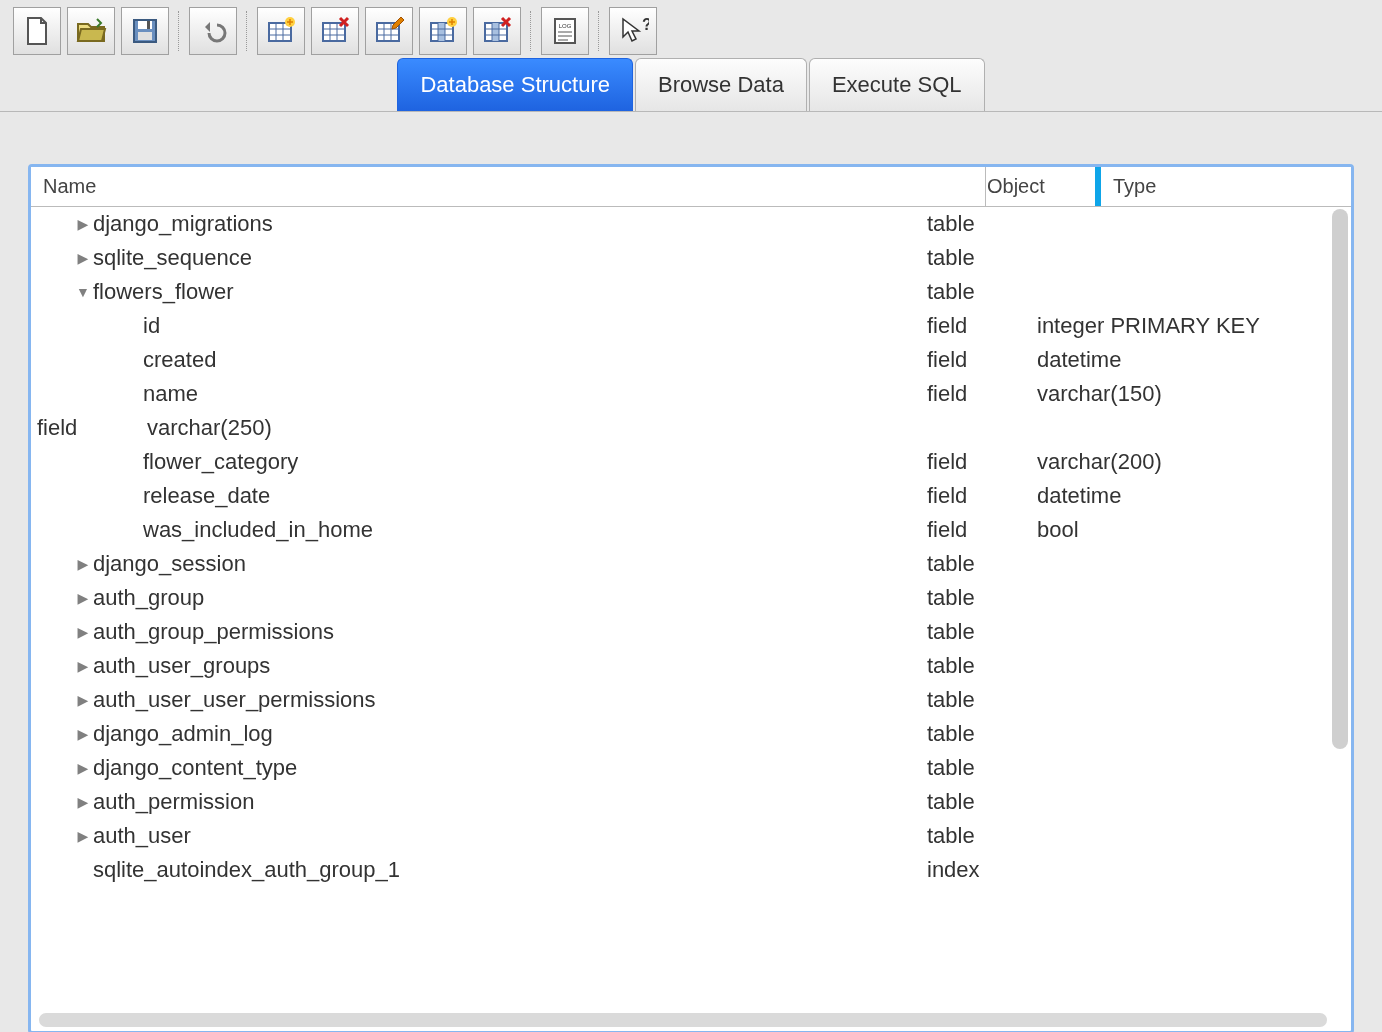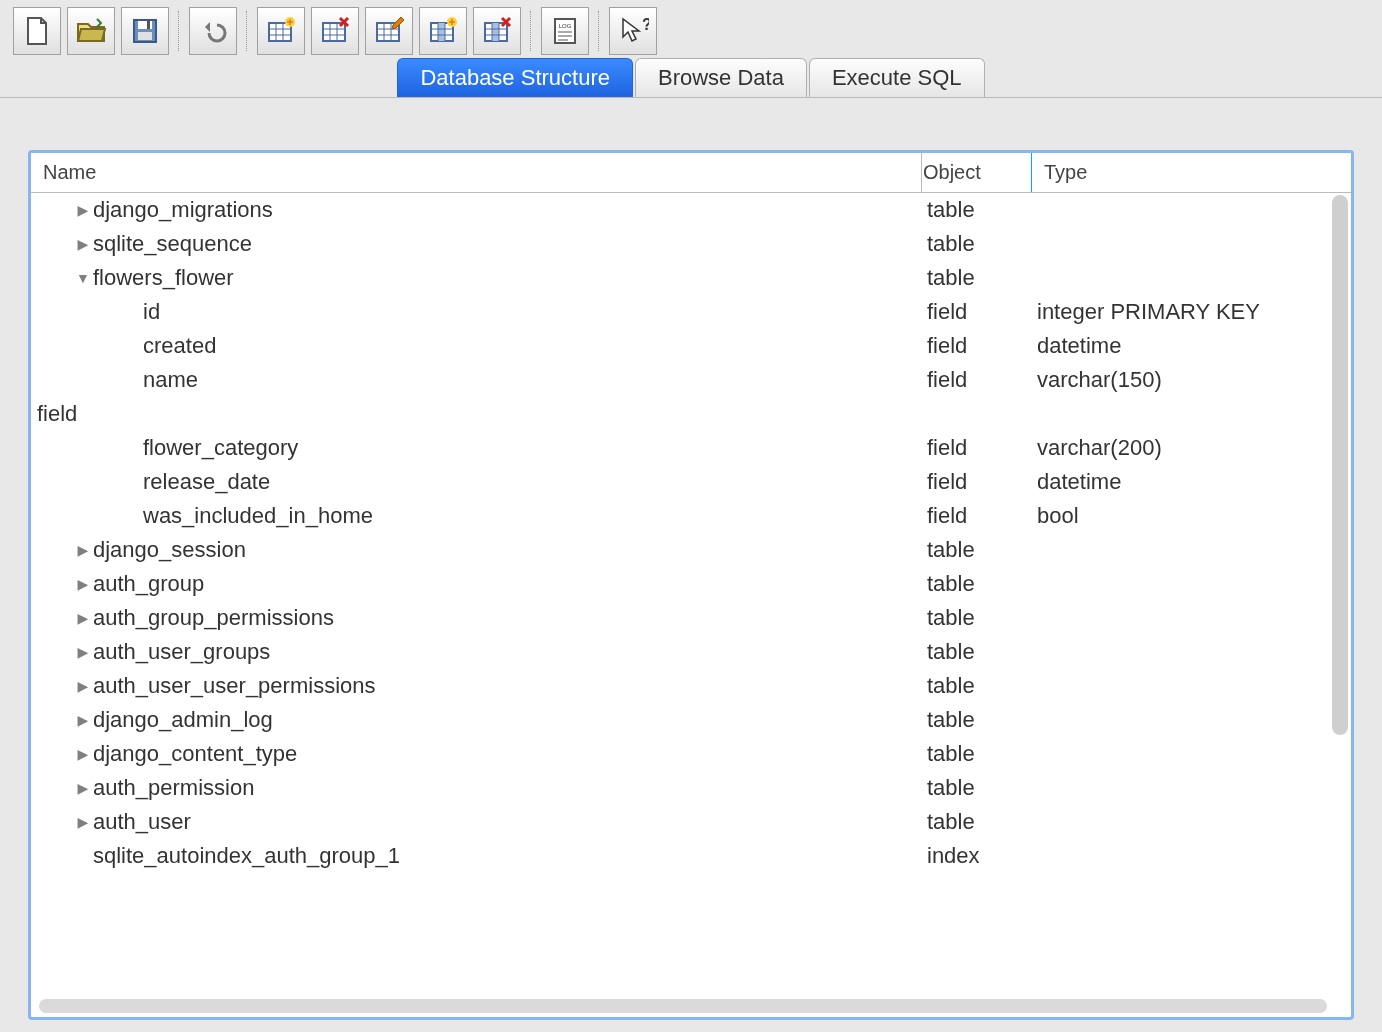--- a/index.html
+++ b/index.html
@@ -36,21 +36,21 @@
       box-shadow: inset 0 1px 0 #fff;
       cursor: pointer;
     }
     .toolbar-btn svg { width: 32px; height: 32px; }
     .tabs {
       display: flex;
       justify-content: center;
       margin-top: -4px;
     }
     .tab {
-      padding: 6px 22px;
+      padding: 13px 22px;
       font-size: 22px;
       background: linear-gradient(#FDFDFD, #E6E6E6);
       border: 1px solid #B0B0B0;
       border-bottom: none;
       border-top-left-radius: 6px;
       border-top-right-radius: 6px;
       margin: 0 1px;
       cursor: pointer;
       color: #333;
     }
@@ -76,21 +76,21 @@
     }
     .tree-header {
       display: flex;
       border-bottom: 1px solid #BBB;
       font-size: 20px;
       color: #444;
       background: #FFFFFF;
     }
     .th-name { flex: 1; padding: 8px 12px; }
     .th-obj { width: 110px; padding: 8px 1px; border-left: 1px solid #BBB; }
-    .th-type { width: 320px; padding: 8px 12px; border-left: 1px solid #0ea5e9; }
+    .th-type { width: 256px; padding: 8px 12px; border-left: 6px solid #0ea5e9; }
     .tree-body {
       flex: 1;
       overflow: hidden;
       font-size: 22px;
       color: #333;
     }
     .row {
       display: flex;
       align-items: center;
       padding: 4px 0;
@@ -273,20 +273,21 @@
         <div class="row">
           <div class="c-name indent-1">
             <span class="tri"></span>
             <span>name</span>
           </div>
           <div class="c-obj">field</div>
           <div class="c-type">varchar(150)</div>
         </div>
         <div class="row">
           <div class="c-obj">field</div>
+          <div class="c-type">varchar(250)</div>
         </div>
         <div class="row">
           <div class="c-name indent-1">
             <span class="tri"></span>
             <span>flower_category</span>
           </div>
           <div class="c-obj">field</div>
           <div class="c-type">varchar(200)</div>
         </div>
         <div class="row">

